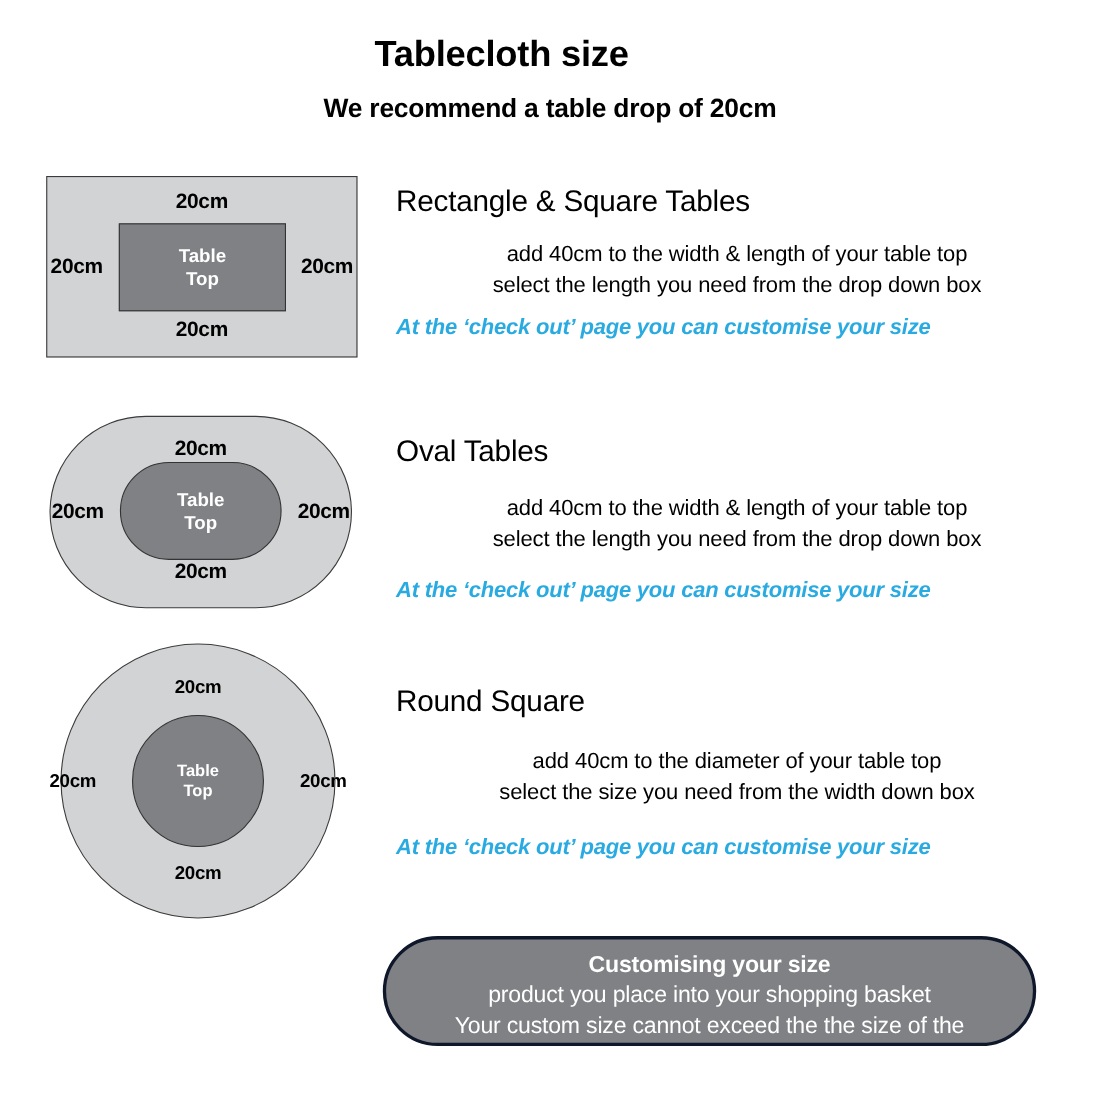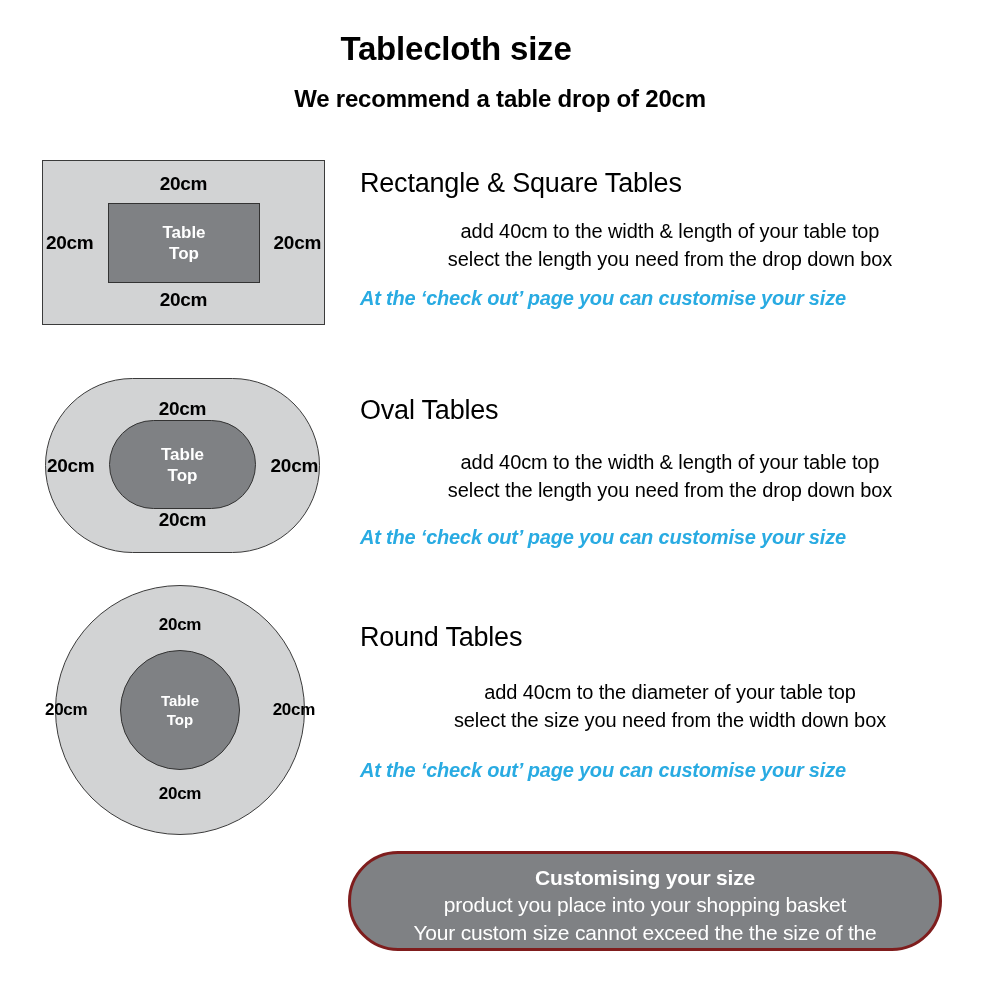--- a/index.html
+++ b/index.html
@@ -190,21 +190,21 @@
   #text-round .section-note { margin-top: 25px; }
 
   
   #callout-custom-size {
     position: absolute;
     left: 348px;
     top: 851px;
     width: 594px;
     height: 100px;
     background: #7f8184;
-    border: 3px solid #7f1d1d;
+    border: 3px solid #0f172a;
     border-radius: 50px;
     box-sizing: border-box;
     color: #ffffff;
     text-align: center;
     padding-top: 11px;
   }
   #callout-custom-size .callout-title {
     font-size: 21px;
     font-weight: bold;
     line-height: 26px;
@@ -271,21 +271,21 @@
   <div class="dim dim-left">20cm</div>
   <div class="dim dim-right">20cm</div>
   <div class="dim dim-bottom">20cm</div>
   <div class="shape-inner">
     <div class="table-top-label">Table</div>
     <div class="table-top-label">Top</div>
   </div>
 </div>
 
 <div class="section-text" id="text-round">
-  <div class="section-heading">Round Tables</div>
+  <div class="section-heading">Round Square</div>
   <div class="section-body">
     <div class="section-line">add 40cm to the diameter of your table top</div>
     <div class="section-line">select the size you need from the width down box</div>
   </div>
   <div class="section-note">At the ‘check out’ page you can customise your size</div>
 </div>
 
 <div id="callout-custom-size">
   <div class="callout-title">Customising your size</div>
   <div class="callout-line">product you place into your shopping basket</div>

